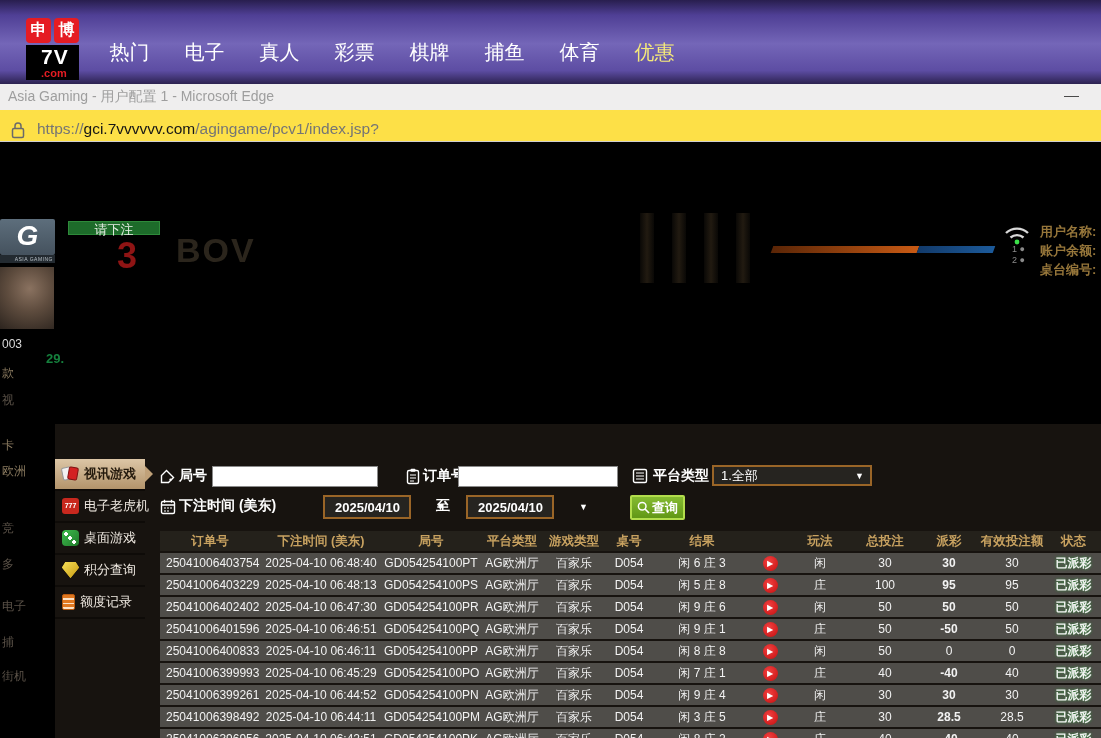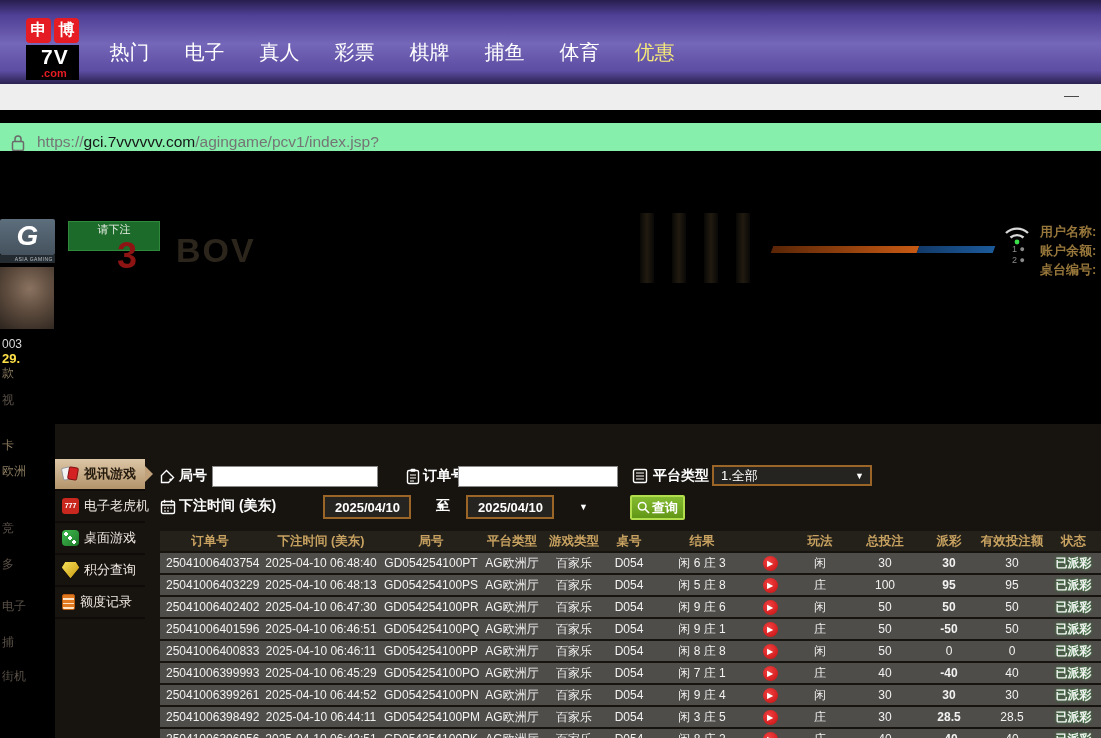--- a/index.html
+++ b/index.html
@@ -20,52 +20,52 @@
   #main-nav { position:absolute; left:92px; top:0; height:104px; display:flex; align-items:center; }
   .nav-item { width:75px; text-align:center; color:#fff; font-size:20px; cursor:pointer; }
   .nav-item.hl { color:#f5e97a; }
 
   
   #titlebar { position:absolute; left:0; top:84px; width:1101px; height:26px; background:#efeeee; }
   #win-title { position:absolute; left:8px; top:4px; font-size:14px; color:#9e9e9e; }
   #win-min { position:absolute; right:22px; top:2px; font-size:15px; color:#4a4a4a; cursor:pointer; }
 
   
-  #urlbar { position:absolute; left:0; top:123px; width:1101px; height:32px; background:#86efac;
+  #urlbar { position:absolute; left:0; top:110px; width:1101px; height:32px; background:#fde047;
     border-bottom:1px solid #cfcfcf; }
   #lock-icon { position:absolute; left:11px; top:11px; }
   #url-text { position:absolute; left:37px; top:10px; font-size:15.5px; }
   .url-dim { color:#757575; } .url-host { color:#161616; }
 
   
   #stage { position:absolute; left:0; top:151px; width:1101px; height:587px; background:#000; overflow:hidden; }
   .pillar { position:absolute; top:62px; height:70px; width:14px; background:linear-gradient(90deg,#0c0a07,#2a2115,#0c0a07); opacity:.8; }
-  #scene-bet { position:absolute; left:68px; top:70px; width:92px; height:30px; background:#1d6b2a;
-    border:1px solid #2e8a3a; color:#e8efe6; font-size:11px; text-align:center; line-height:15px; }
+  #scene-bet { position:absolute; left:68px; top:70px; width:92px; height:14px; background:#1d6b2a;
+    border:1px solid #2e8a3a; color:#e8efe6; font-size:13px; text-align:center; line-height:15px; }
   #scene-count { position:absolute; left:117px; top:84px; color:#8e1414; font-size:36px; font-weight:bold; }
   #scene-bov { position:absolute; left:176px; top:80px; color:#3a3226; font-size:34px; font-weight:bold;
     letter-spacing:2px; opacity:.75; }
   #bar-orange { position:absolute; left:772px; top:95px; width:146px; height:7px;
     background:linear-gradient(90deg,#5a2506,#c85a14); transform:skewX(-20deg); }
   #bar-blue { position:absolute; left:918px; top:95px; width:76px; height:7px;
     background:linear-gradient(90deg,#123a6a,#1c5a9a); transform:skewX(-20deg); }
   #scene-num { position:absolute; left:828px; top:100px; color:#5c4820; font-size:28px; font-weight:bold;
     letter-spacing:2px; }
   #wifi-icon { position:absolute; left:1002px; top:72px; }
   #acct-col { position:absolute; left:1040px; top:71px; }
   .acct-label { color:#96763a; font-size:13px; font-weight:bold; line-height:19px; white-space:nowrap; }
   #seat-col { position:absolute; left:1012px; top:93px; color:#8a8a8a; font-size:9px; line-height:11px; }
   #g-logo { position:absolute; left:0; top:68px; width:55px; }
   #g-box { width:55px; height:36px; background:linear-gradient(180deg,#5d6e7c,#45525e); border-radius:2px;
     color:#fff; font-size:28px; font-weight:bold; font-style:italic; text-align:center; line-height:34px; }
   #g-cap { width:55px; background:#232a30; color:#b9c1c7; font-size:5px; text-align:right; padding:1px 2px; letter-spacing:.5px; }
   #avatar { position:absolute; left:0; top:116px; width:54px; height:62px;
     background:radial-gradient(circle at 55% 35%, #8a7260 0%, #5e4c3e 45%, #2c241e 100%); }
   .frag { position:absolute; left:2px; font-size:12px; color:#5a5147; white-space:nowrap; }
-  .frag.light { color:#d9d9d9; } .frag.gold { color:#fde047; font-weight:bold; font-size:13px; }
+  .frag.light { color:#d9d9d9; } .frag.gold { color:#15803d; font-weight:bold; font-size:13px;margin-left:44px; }
   .frag.tan { color:#8a7a5f; }
 
   
   #modal { position:absolute; left:55px; top:273px; width:1046px; height:465px; background:#17130f; }
   #panel-title { padding:8px 0 6px 35px; color:#f5f5f5; font-size:17px; letter-spacing:1px; }
 
   #sidebar { position:absolute; left:0; top:35px; width:90px; }
   .sb-item { position:relative; height:32px; display:flex; align-items:center; gap:5px; padding-left:7px;
     border-bottom:2px solid #0e0b08; color:#efe9e1; font-size:13px; cursor:pointer; white-space:nowrap; }
   .sb-item.active { background:linear-gradient(180deg,#dcc6a6,#b3946b); color:#241a0d; font-weight:bold; }
@@ -139,20 +139,21 @@
       <div class="nav-item">真人</div>
       <div class="nav-item">彩票</div>
       <div class="nav-item">棋牌</div>
       <div class="nav-item">捕鱼</div>
       <div class="nav-item">体育</div>
       <div class="nav-item hl">优惠</div>
     </div>
 </div>
 
 <div id="titlebar">
+  <span id="win-title">Asia Gaming - 用户配置 1 - Microsoft Edge</span>
   <span id="win-min">—</span>
 </div>
 
 <div id="urlbar">
   <svg id="lock-icon" width="14" height="18" viewBox="0 0 14 18">
     <rect x="1.5" y="7.5" width="11" height="9" rx="1.5" fill="none" stroke="#6a6a6a" stroke-width="1.5"></rect>
     <path d="M4 8 V5 a3 3 0 0 1 6 0 V8" fill="none" stroke="#6a6a6a" stroke-width="1.5"></path>
   </svg>
   <span id="url-text"><span class="url-dim">https://</span><span class="url-host">gci.7vvvvvv.com</span><span class="url-dim">/agingame/pcv1/index.jsp?</span></span>
 </div>

